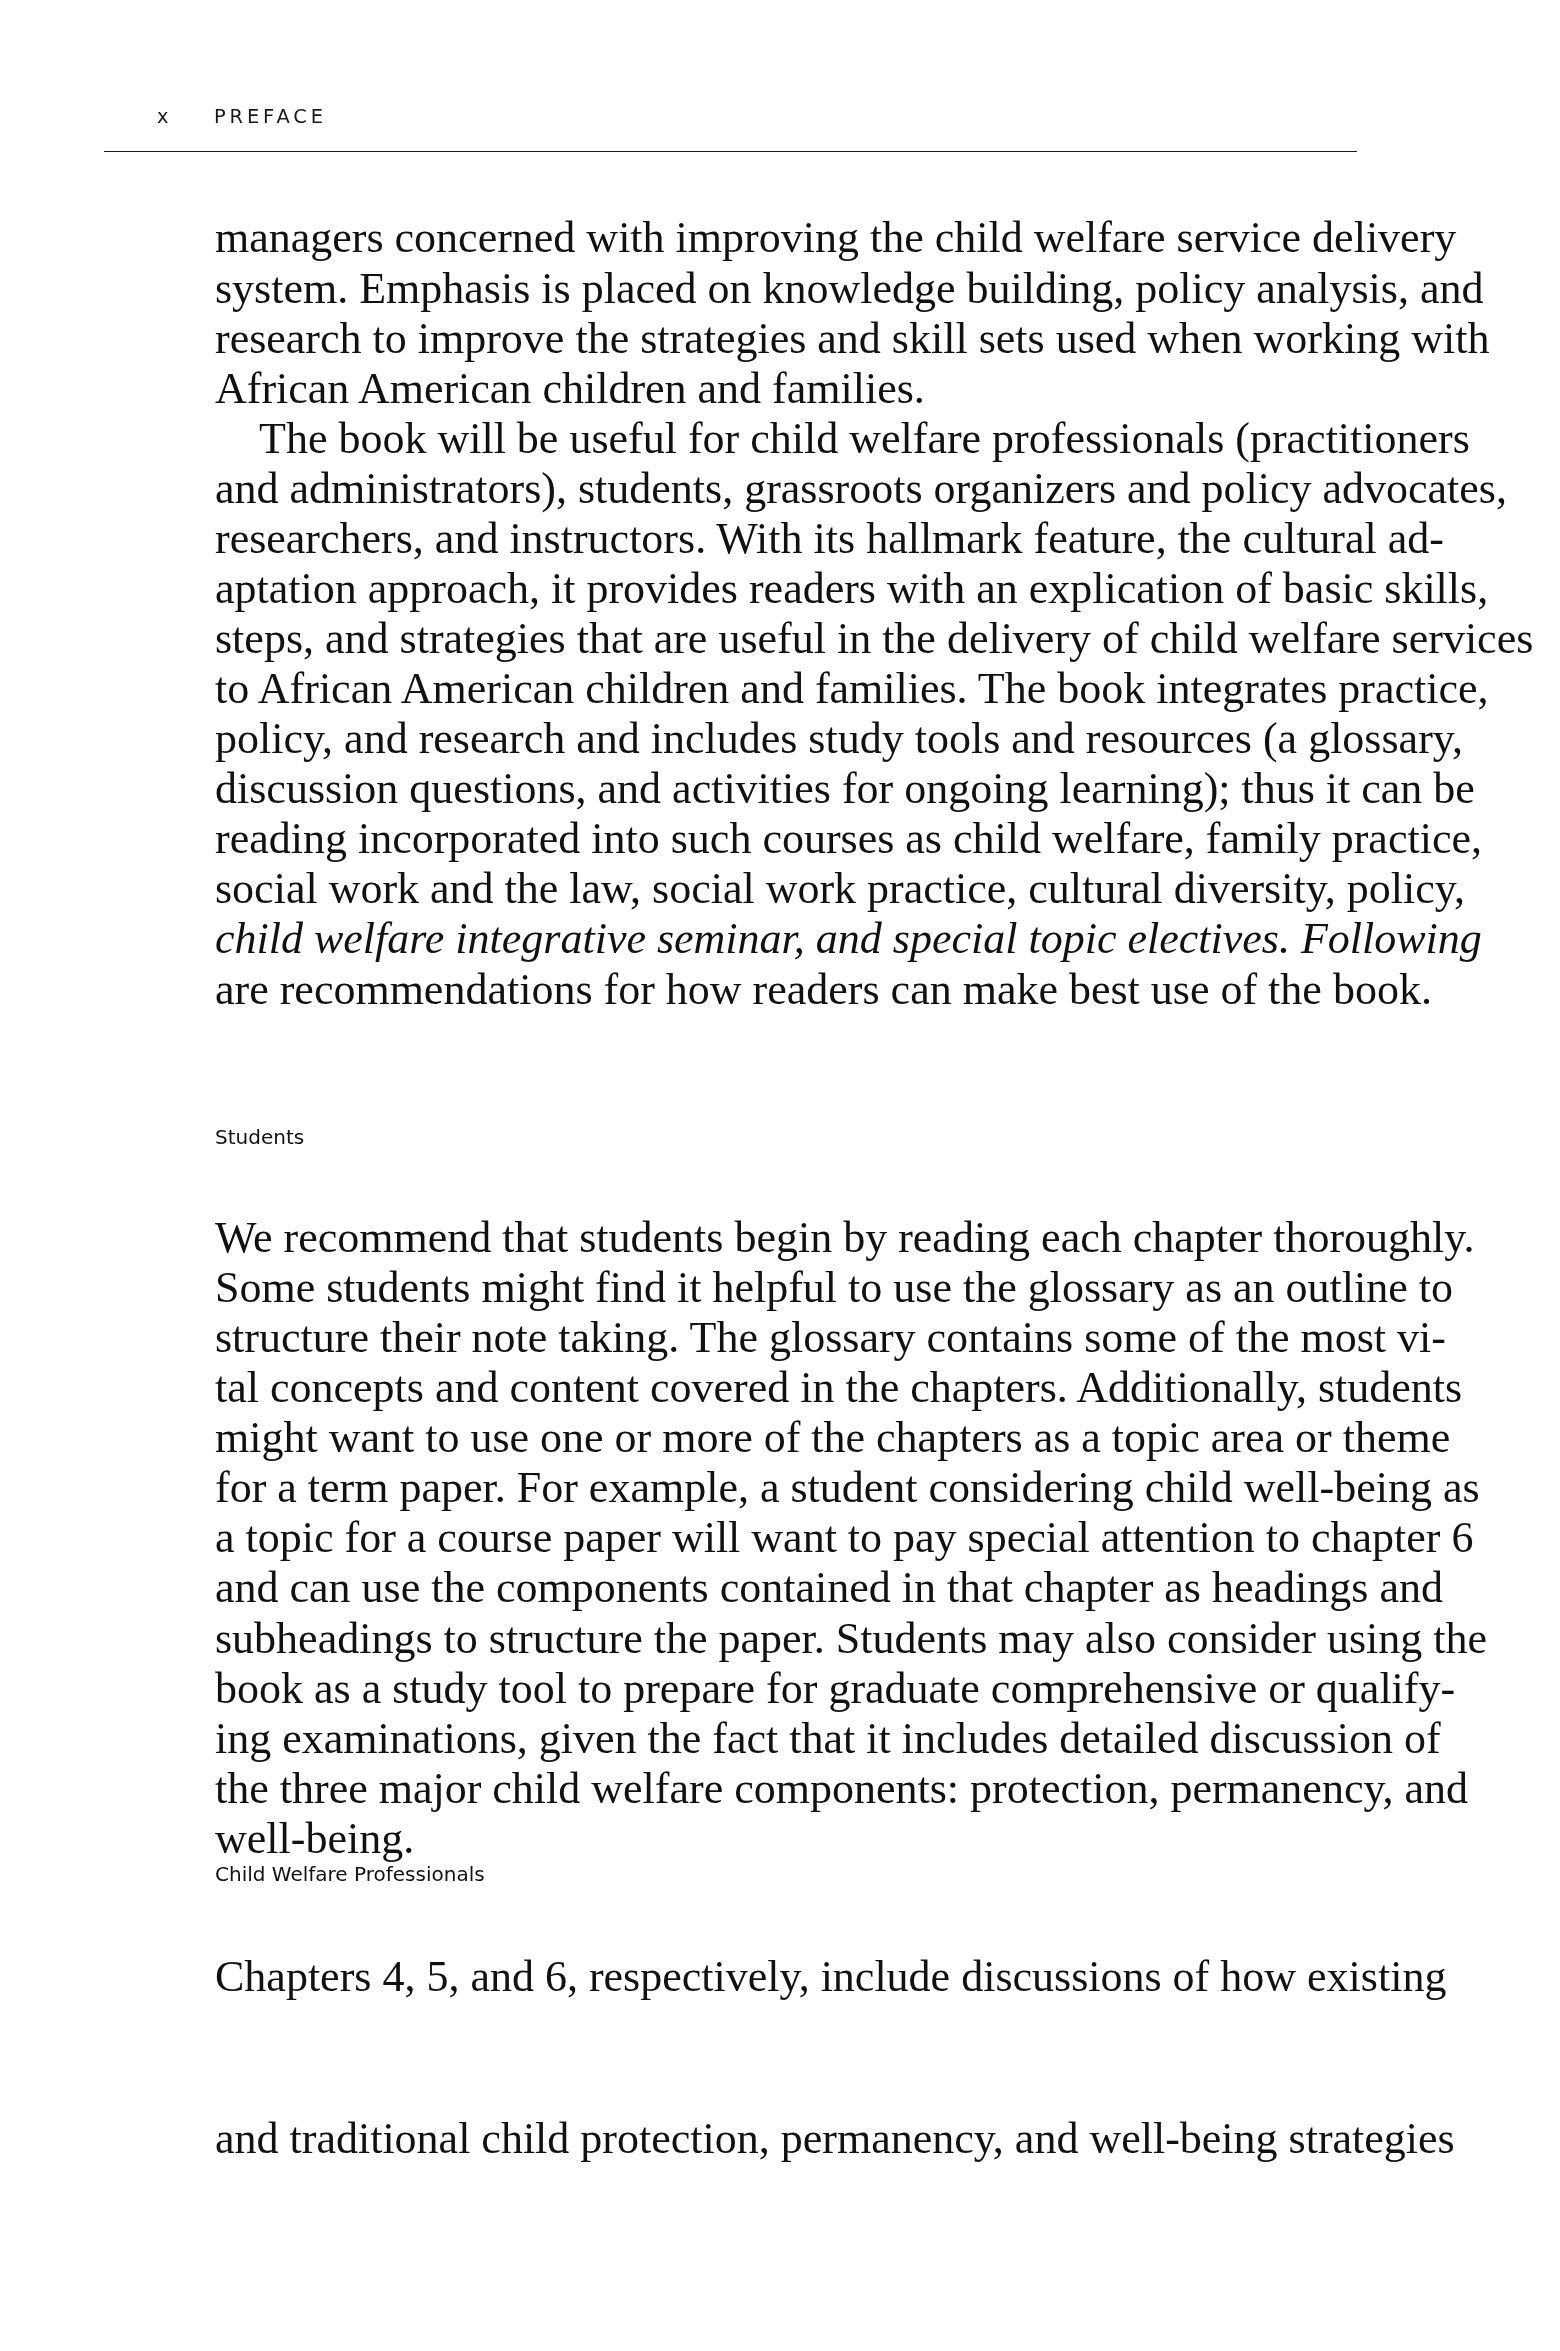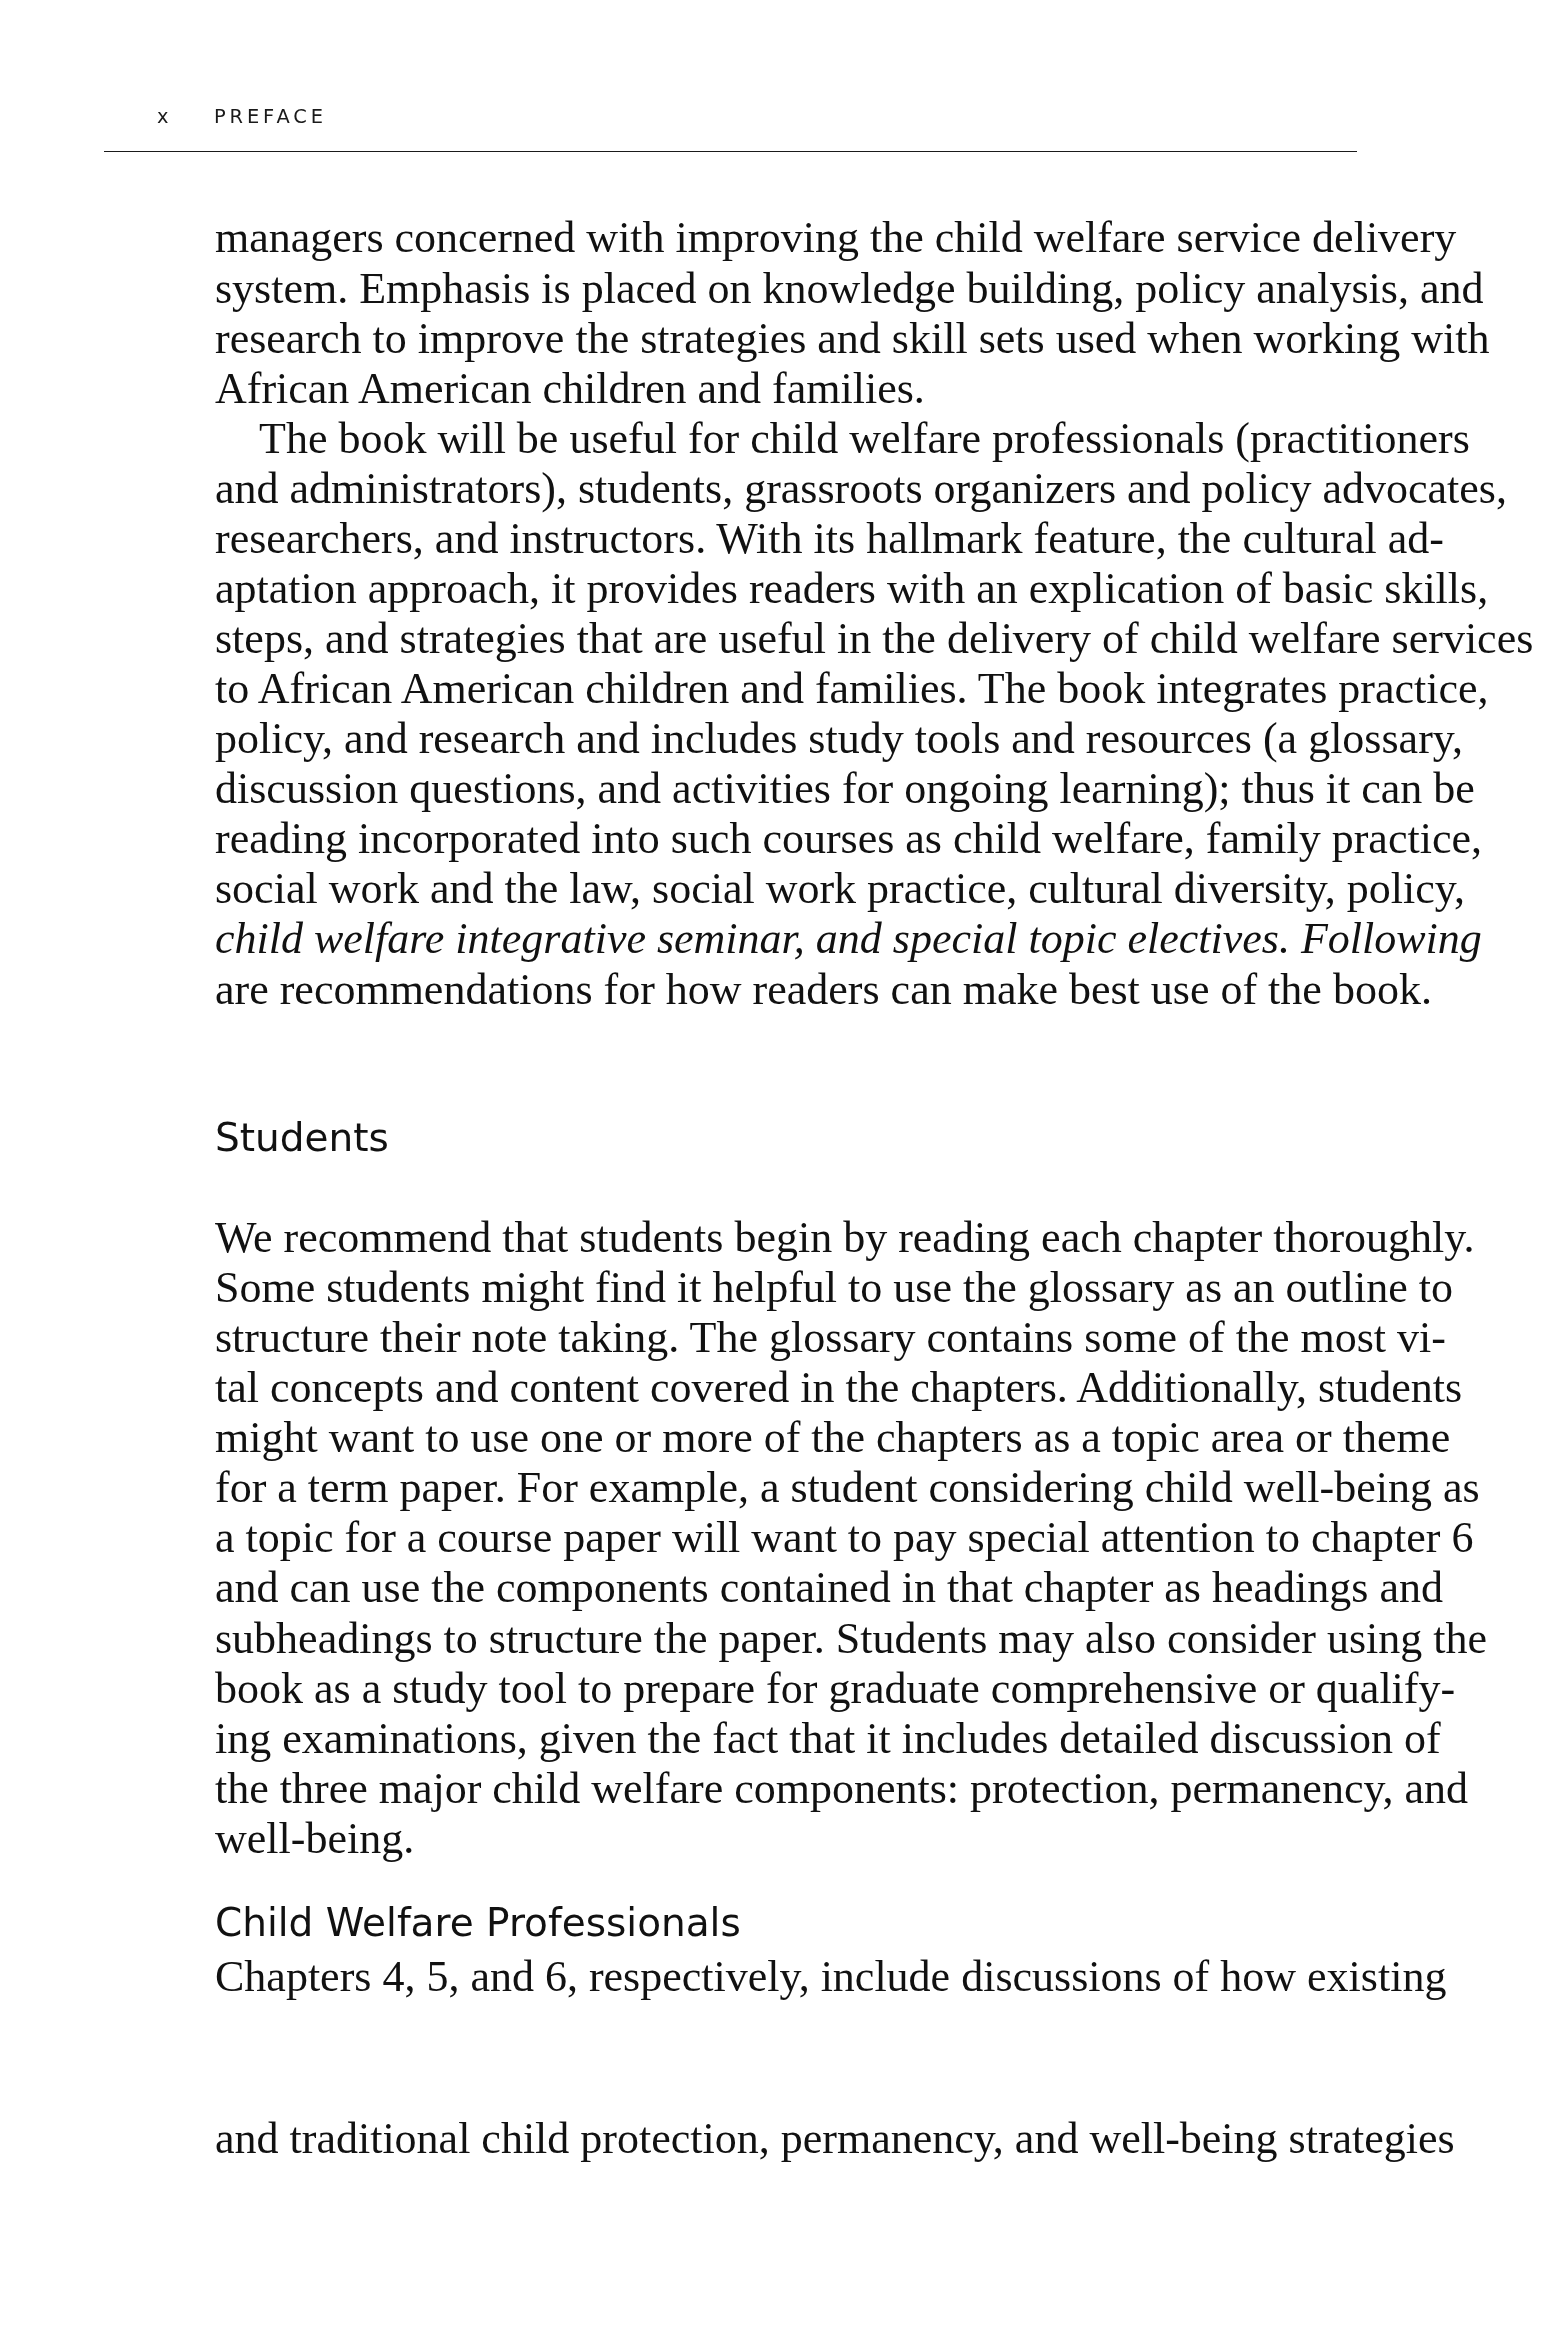--- a/index.html
+++ b/index.html
@@ -66,21 +66,21 @@
       text-align-last: left;
     }
     .line.indent {
       padding-left: 44px;
       width: 1097px;
     }
     .section-heading {
       position: absolute;
       left: 215px;
       font-family: "DejaVu Sans", sans-serif;
-      font-size: 39px;
+      font-size: 20px;
       line-height: 43px;
       color: #111111;
       white-space: nowrap;
     }
   </style>
 </head>
 <body>
 
 <div class="running-head">
   <span class="folio">x</span>
@@ -121,19 +121,19 @@
   <div class="line" style="top:1463px;">for a term paper. For example, a student considering child well-being as</div>
   <div class="line" style="top:1513px;">a topic for a course paper will want to pay special attention to chapter 6</div>
   <div class="line" style="top:1563px;">and can use the components contained in that chapter as headings and</div>
   <div class="line" style="top:1614px;">subheadings to structure the paper. Students may also consider using the</div>
   <div class="line" style="top:1664px;">book as a study tool to prepare for graduate comprehensive or qualify-</div>
   <div class="line" style="top:1714px;">ing examinations, given the fact that it includes detailed discussion of</div>
   <div class="line" style="top:1764px;">the three major child welfare components: protection, permanency, and</div>
   <div class="line last" style="top:1814px;">well-being.</div>
 </div>
 
-<div class="section-heading" style="top:1901px;text-align:center;">Child Welfare Professionals</div>
+<div class="section-heading" style="top:1853px;text-align:center;">Child Welfare Professionals</div>
 
 <div class="text-block" style="top:0;">
   <div class="line" style="top:1952px;">Chapters 4, 5, and 6, respectively, include discussions of how existing</div>
   <div class="line" style="top:2114px;">and traditional child protection, permanency, and well-being strategies</div>
 </div>
 
 
 </body></html>

